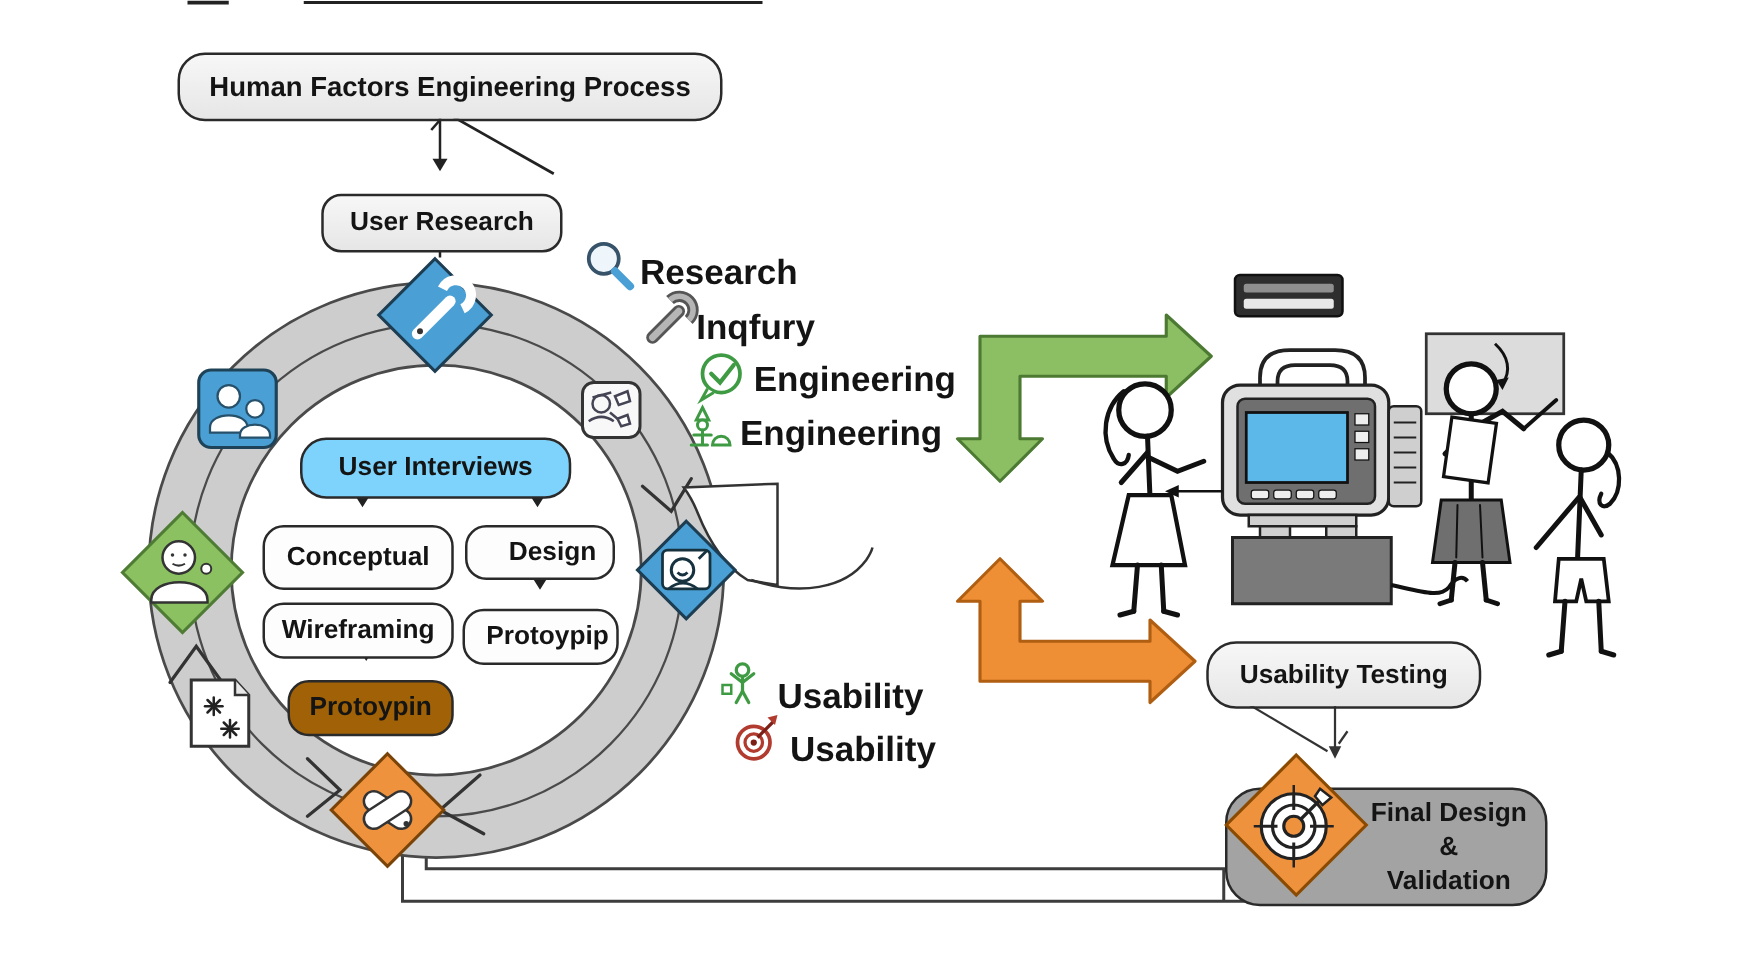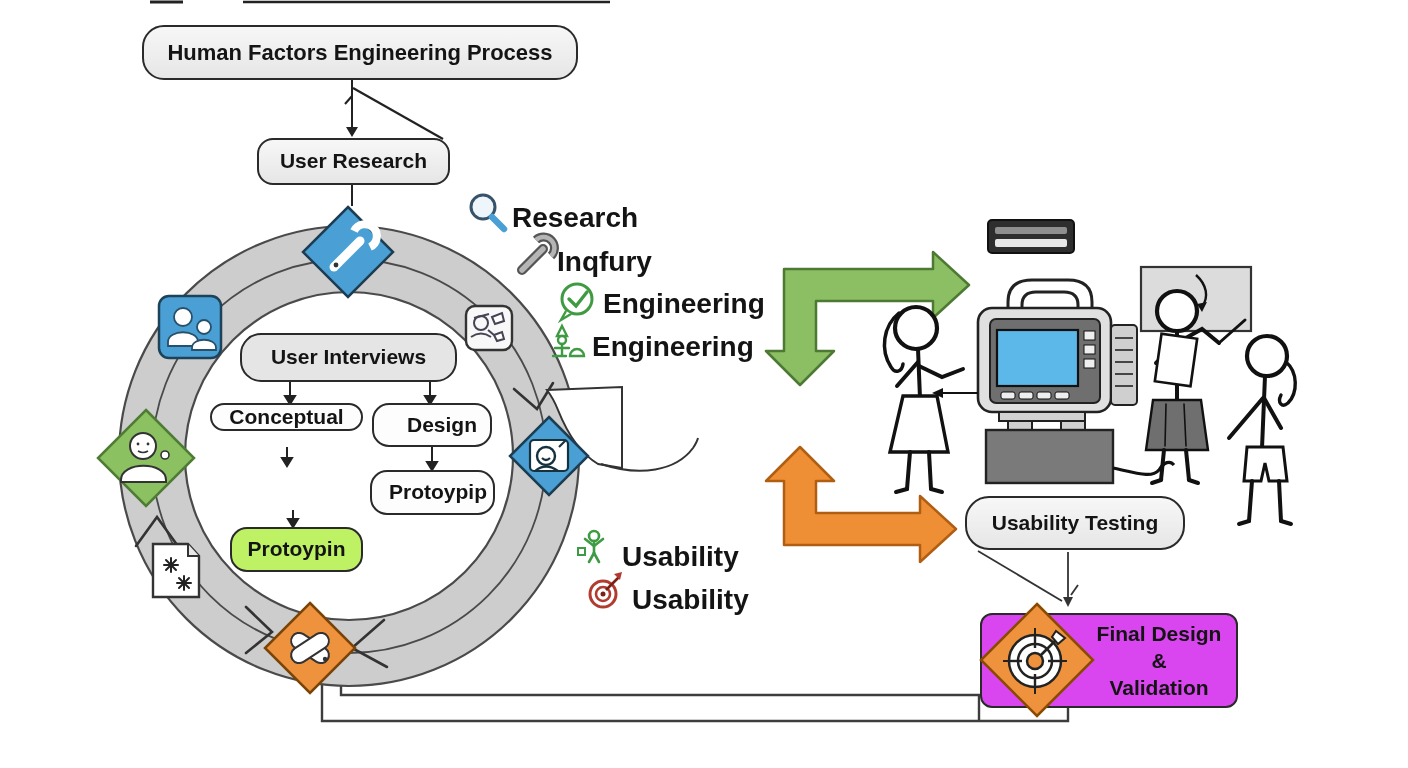--- a/index.html
+++ b/index.html
@@ -4,21 +4,21 @@
 <style>
   html,body{margin:0;padding:0;background:#ffffff;}
   #canvas{position:relative;width:1408px;height:768px;background:#ffffff;overflow:hidden;
           font-family:"Liberation Sans",sans-serif;}
   svg.base{position:absolute;left:0;top:0;z-index:1;}
   svg.top{position:absolute;left:0;top:0;z-index:3;pointer-events:none;}
   .box{position:absolute;box-sizing:border-box;z-index:2;
        background:linear-gradient(180deg,#f7f7f7,#e6e6e6);
        border:2.2px solid #2a2a2a;border-radius:18px;
        display:flex;align-items:center;justify-content:center;
-       font-weight:700;font-size:21px;line-height:1.15;color:#141414;text-align:center;}
+       font-weight:700;font-size:21px;line-height:1.15;color:#141414;text-align:center;margin-top:17px;}
   .label{position:absolute;z-index:2;font-weight:700;font-size:28px;line-height:1.2;color:#141414;white-space:nowrap;}
   .multiline{flex-direction:column;}
 </style>
 </head>
 <body>
 
 <div id="canvas">
 
   <svg class="base" width="1408" height="768" viewBox="0 0 1408 768">
 
@@ -292,35 +292,36 @@
       <circle cx="603" cy="594" r="2.5" fill="#7c1f16"></circle>
       <line x1="606" y1="590" x2="619" y2="577" stroke="#7c1f16" stroke-width="2.6"></line>
       <polygon points="614,574 622,572 620,580" fill="#b23b30"></polygon>
     </g>
   </svg>
 
   <div class="box" style="left:142px;top:25px;width:436px;height:55px;border-radius:22px;font-size:22px;">Human Factors Engineering Process</div>
 
   <div class="box" style="left:257px;top:138px;width:193px;height:47px;border-radius:16px;">User Research</div>
 
-  <div class="box" style="left:240px;top:333px;width:217px;height:49px;border-radius:21px;background:#e5e5e5;">User Interviews</div>
-
-  <div class="box" style="left:210px;top:403px;width:153px;height:28px;border-radius:17px;background:#fdfdfd;">Conceptual</div>
+  <div class="box" style="left:240px;top:333px;width:217px;height:49px;border-radius:21px;background:#7dd3fc;">User Interviews</div>
+
+  <div class="box" style="left:210px;top:403px;width:153px;height:52px;border-radius:17px;background:#fdfdfd;">Conceptual</div>
 
   <div class="box" style="left:372px;top:403px;width:120px;height:44px;border-radius:17px;background:#fdfdfd;padding-left:20px;">Design</div>
 
+  <div class="box" style="left:210px;top:465px;width:153px;height:45px;border-radius:17px;background:#fdfdfd;">Wireframing</div>
 
   <div class="box" style="left:370px;top:470px;width:125px;height:45px;border-radius:17px;background:#fdfdfd;padding-left:11px;">Protoypip</div>
 
-  <div class="box" style="left:230px;top:527px;width:133px;height:45px;border-radius:17px;background:#bef264;">Protoypin</div>
+  <div class="box" style="left:230px;top:527px;width:133px;height:45px;border-radius:17px;background:#a16207;">Protoypin</div>
 
 
   <div class="box" style="left:965px;top:496px;width:220px;height:54px;border-radius:24px;">Usability Testing</div>
 
-  <div class="box multiline" style="left:980px;top:613px;width:258px;height:95px;border-radius:12px;padding-left:100px;line-height:1.3;background:#d946ef;">
+  <div class="box multiline" style="left:980px;top:613px;width:258px;height:95px;border-radius:28px;padding-left:100px;line-height:1.3;background:#a3a3a3;">
     <span>Final Design</span>
     <span>&amp;</span>
     <span>Validation</span>
   </div>
 
   <div class="label" style="left:512px;top:201px;">Research</div>
   <div class="label" style="left:557px;top:245px;">Inqfury</div>
   <div class="label" style="left:603px;top:287px;">Engineering</div>
   <div class="label" style="left:592px;top:330px;">Engineering</div>
   <div class="label" style="left:622px;top:540px;">Usability</div>

